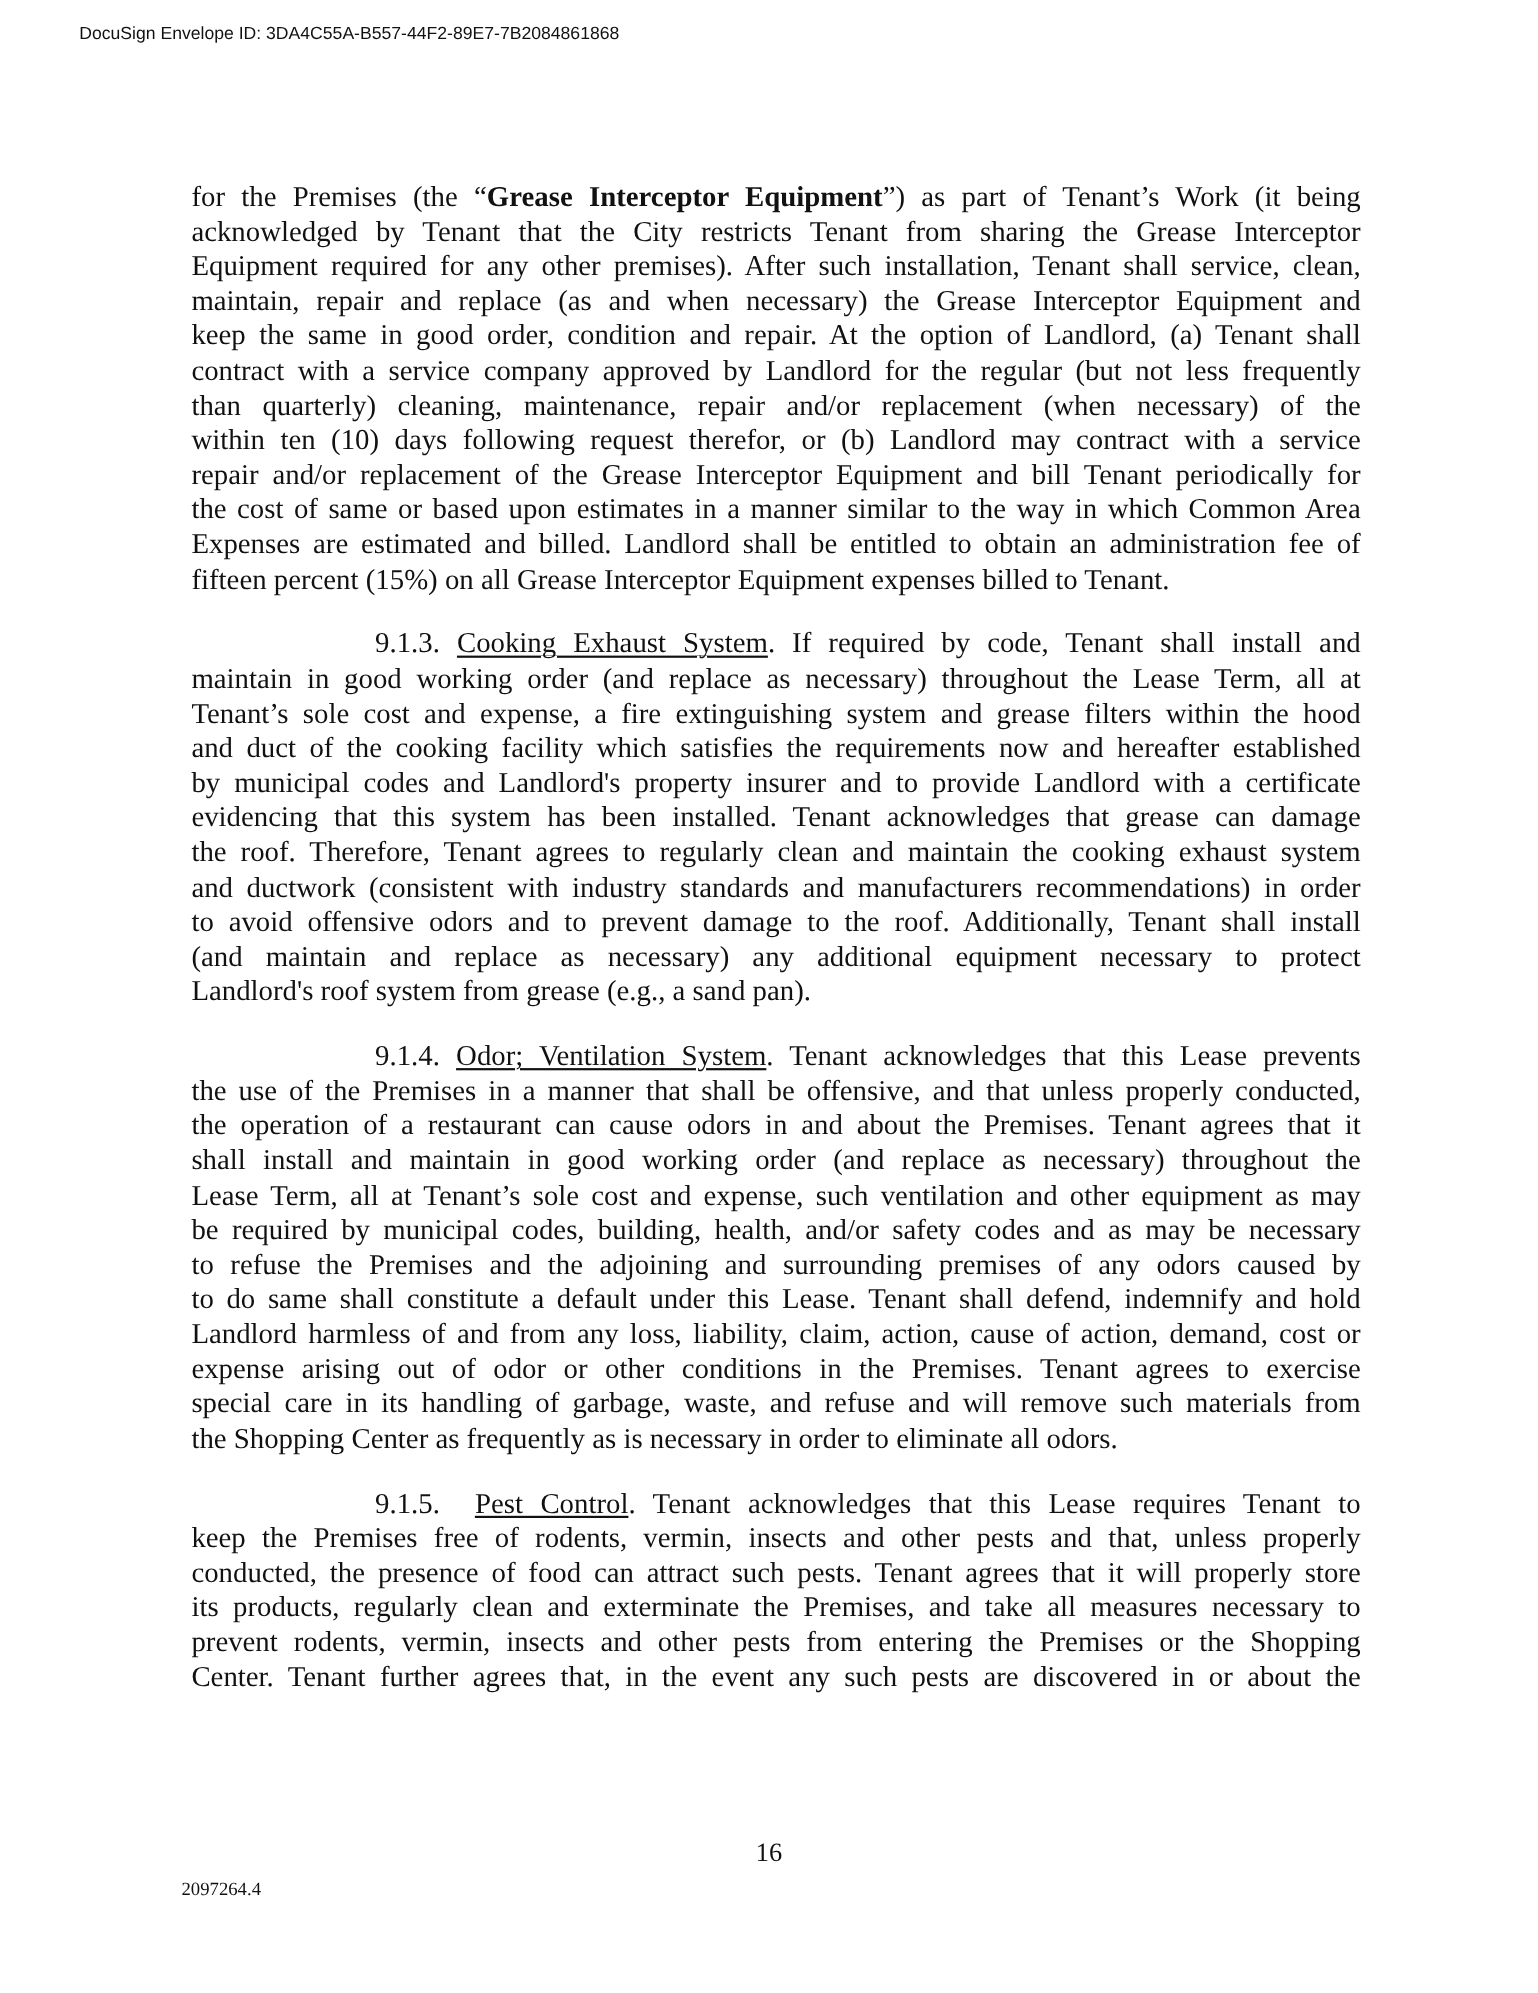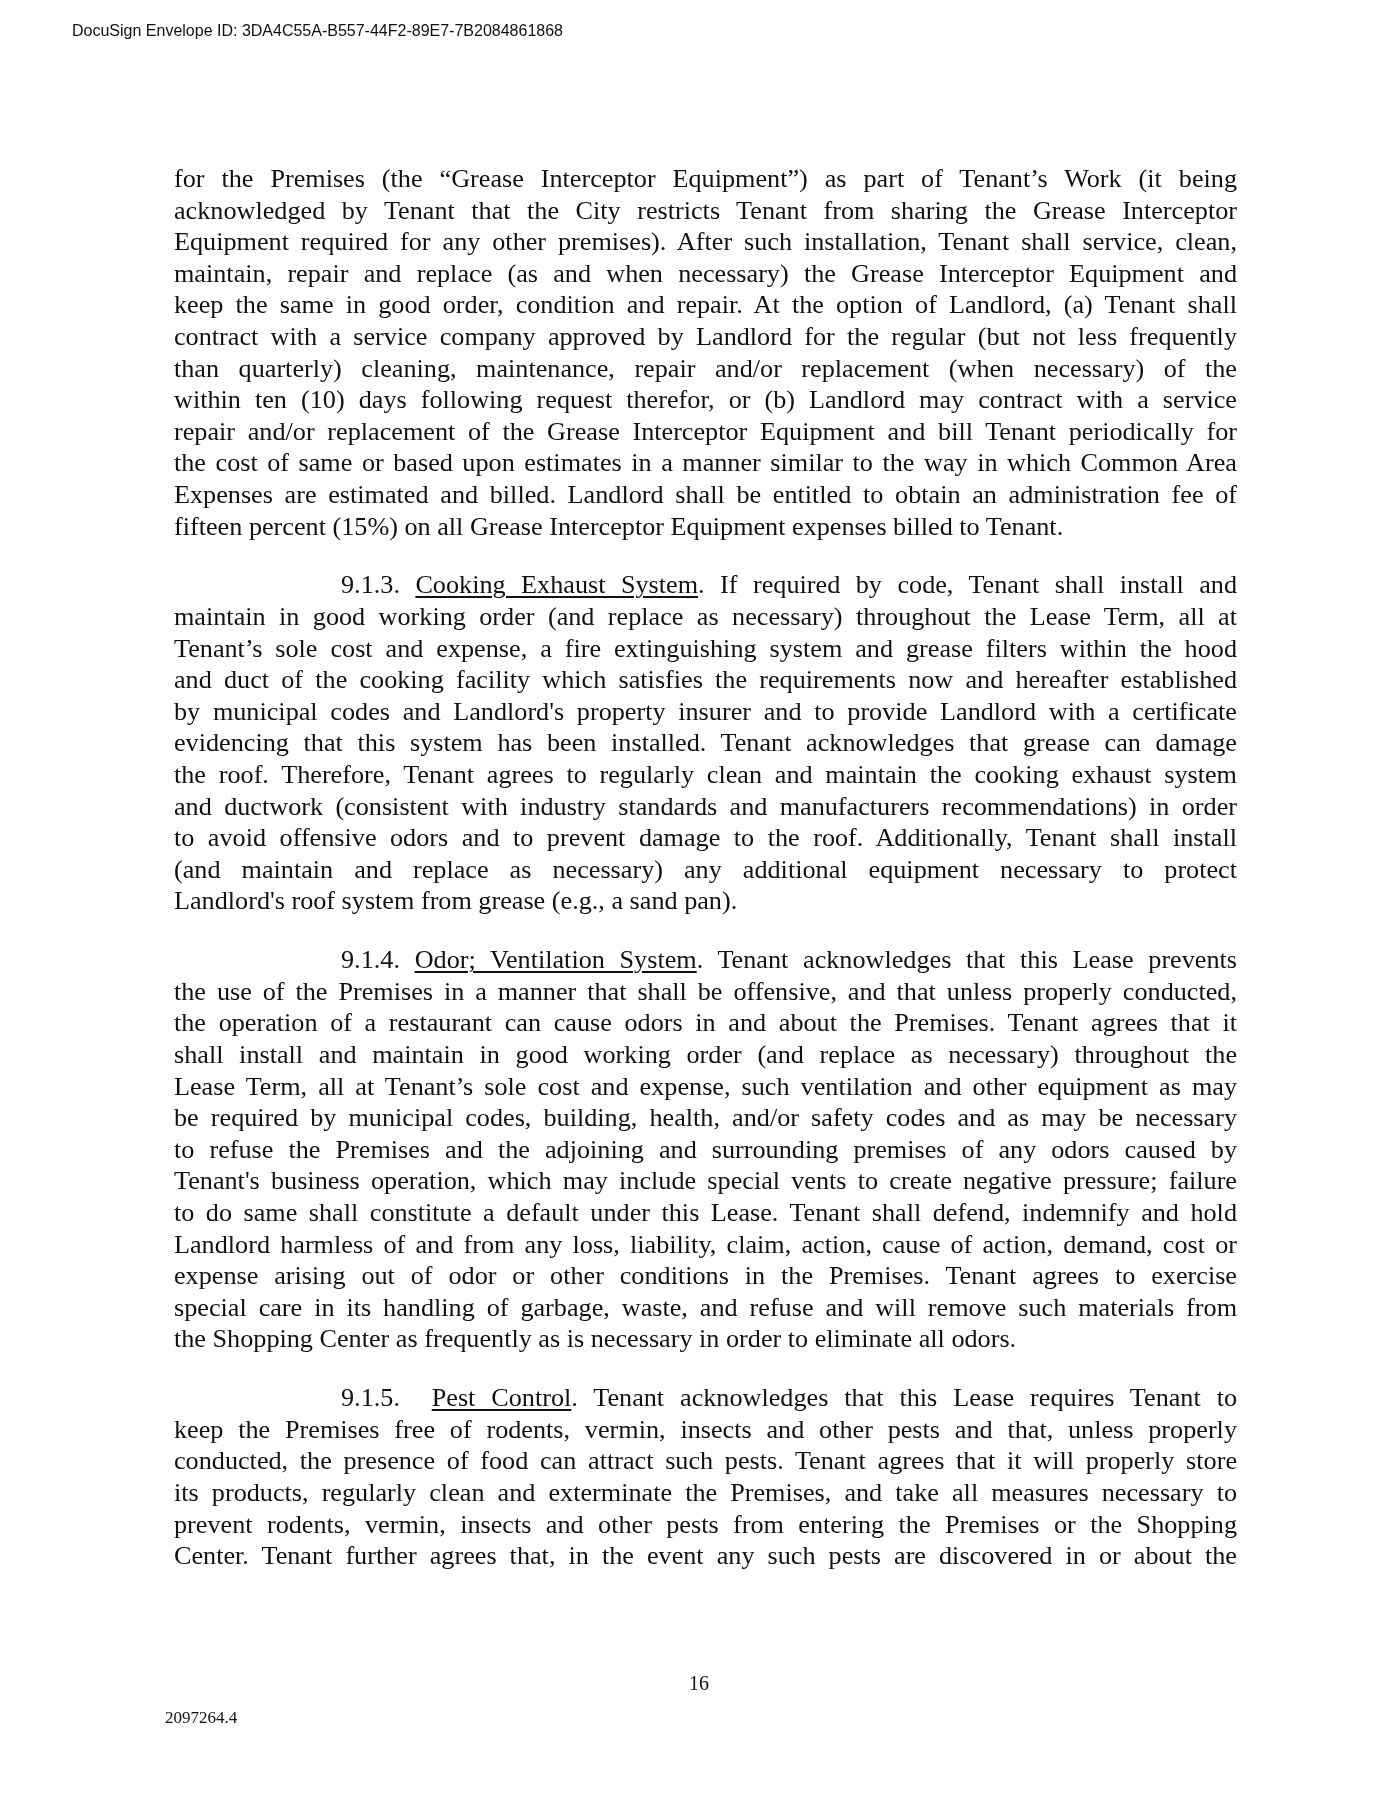--- a/index.html
+++ b/index.html
@@ -16,24 +16,24 @@
     line-height: 31.6px;
   }
   .line {
     display: block; height: 31.6px; white-space: nowrap;
     text-align: justify; text-align-last: justify;
   }
   .line.last { text-align-last: left; }
   .line.indent { padding-left: 167px; }
   .gap { display: block; height: 27.3px; }
   .ul { text-decoration: underline; text-underline-offset: 3px; text-decoration-thickness: 1.5px; }
-  b { font-weight: normal; }
+  b { font-weight: bold; }
   .page-number {
     position: absolute; left: 0; width: 1398px; top: 1672px; text-align: center;
-    font-family: "Liberation Serif", serif; font-size: 20px; color: #111;
+    font-family: "Liberation Serif", serif; font-size: 24px; color: #111;
   }
   .doc-id {
     position: absolute; left: 165px; top: 1708px;
     font-family: "Liberation Serif", serif; font-size: 17px; color: #111;
   }
 </style>
 </head>
 <body>
 
 <div class="envelope">DocuSign Envelope ID: 3DA4C55A-B557-44F2-89E7-7B2084861868</div>
@@ -74,21 +74,20 @@
   <span class="gap"></span>
 
   <div>
     <span class="line indent"><span>9.1.4. </span><span class="ul">Odor; Ventilation System</span><span>. Tenant acknowledges that this Lease prevents</span></span>
     <span class="line">the use of the Premises in a manner that shall be offensive, and that unless properly conducted,</span>
     <span class="line">the operation of a restaurant can cause odors in and about the Premises.  Tenant agrees that it</span>
     <span class="line">shall install and maintain in good working order (and replace as necessary) throughout the</span>
     <span class="line">Lease Term, all at Tenant’s sole cost and expense, such ventilation and other equipment as may</span>
     <span class="line">be required by municipal codes, building, health, and/or safety codes and as may be necessary</span>
     <span class="line">to refuse the Premises and the adjoining and surrounding premises of any odors caused by</span>
-    <span class="line">Tenant's business operation, which may include special vents to create negative pressure; failure</span>
     <span class="line">to do same shall constitute a default under this Lease.  Tenant shall defend, indemnify and hold</span>
     <span class="line">Landlord harmless of and from any loss, liability, claim, action, cause of action, demand, cost or</span>
     <span class="line">expense arising out of odor or other conditions in the Premises.  Tenant agrees to exercise</span>
     <span class="line">special care in its handling of garbage, waste, and refuse and will remove such materials from</span>
     <span class="line last">the Shopping Center as frequently as is necessary in order to eliminate all odors.</span>
   </div>
 
   <span class="gap"></span>
 
   <div>

